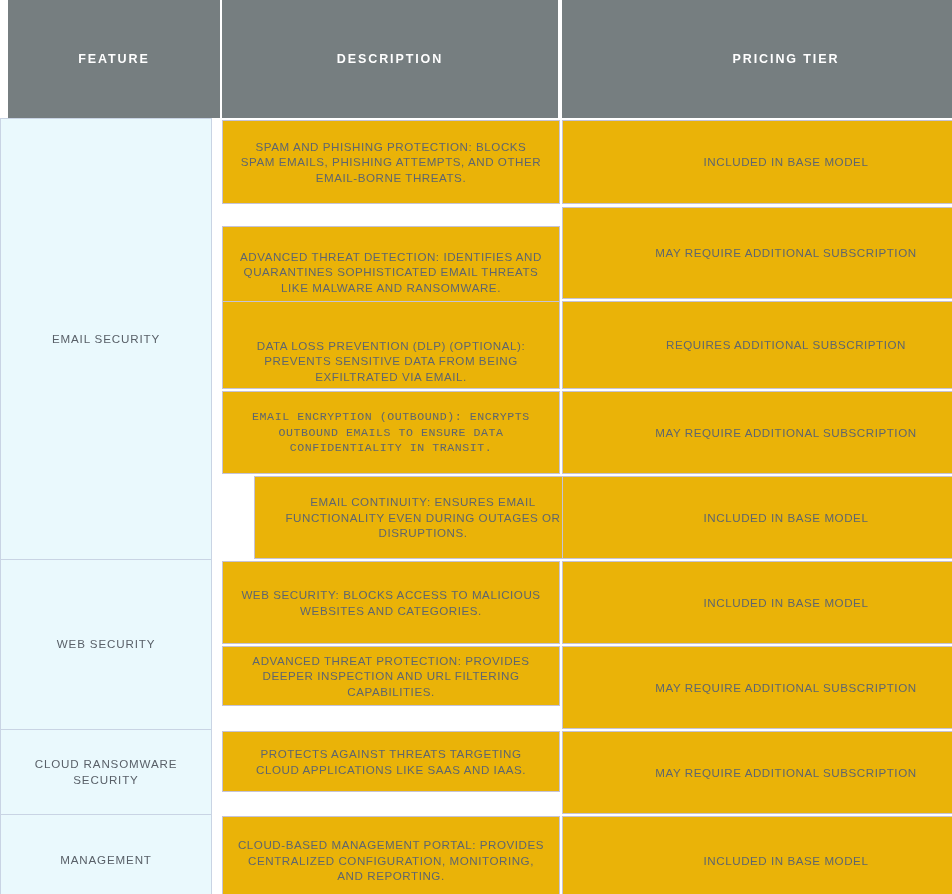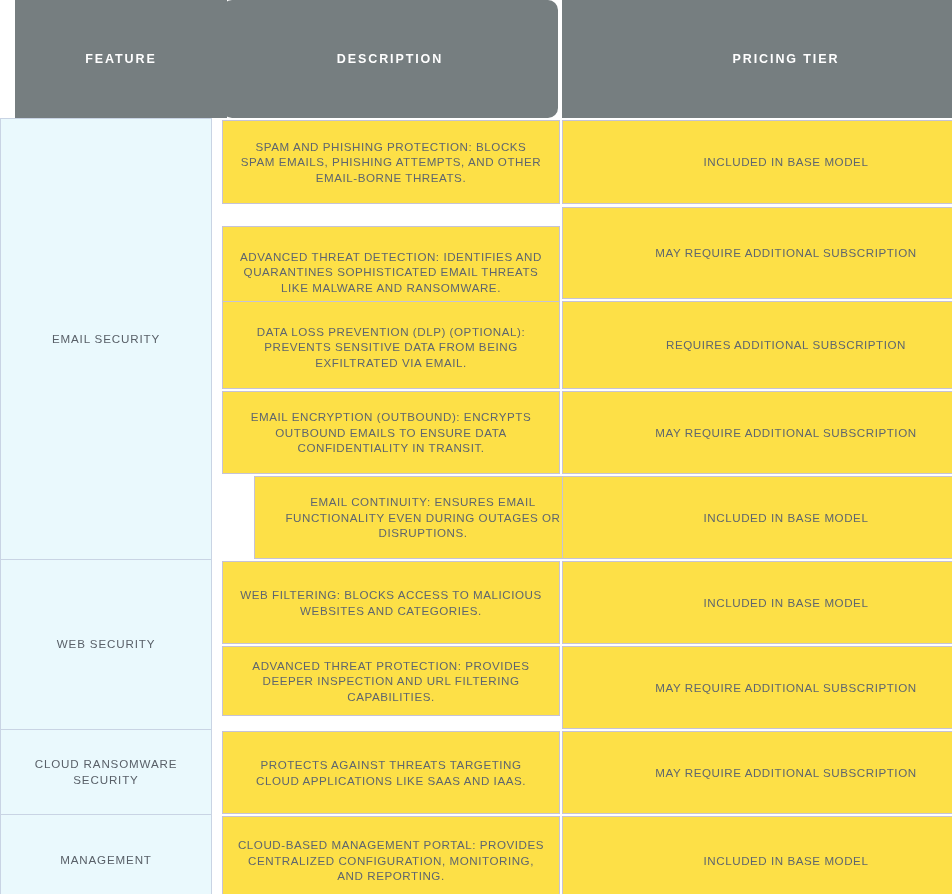--- a/index.html
+++ b/index.html
@@ -36,22 +36,22 @@
     display: flex;
     align-items: center;
     justify-content: center;
     color: #ffffff;
     font-size: 12.5px;
     font-weight: bold;
     letter-spacing: 1.9px;
     text-align: center;
     padding: 0 10px;
   }
-  .hcell.c1 { left: 15px;     width: 212px; }
-  .hcell.c2 { left: 222px; width: 336px; border-radius: 10px; }
+  .hcell.c1 { left: 8px;     width: 212px; }
+  .hcell.c2 { left: 222px; width: 336px; }
   .hcell.c3 { left: 562px; width: 448px; }
 
   
   .fcell {
     position: absolute;
     left: 0;
     width: 212px;
     background: #eaf9fd;
     border: 1px solid #c9d4e4;
     display: flex;
@@ -61,31 +61,31 @@
     color: #596068;
     font-size: 11.6px;
     letter-spacing: 0.85px;
     padding: 0 24px;
     line-height: 1.4;
   }
 
   
   .dcell, .pcell {
     position: absolute;
-    background: #fde047;
+    background: #eab308;
     border: 1px solid #c6c3d6;
     display: flex;
     align-items: center;
     justify-content: center;
     text-align: center;
     color: #5f666e;
     font-size: 11.6px;
     letter-spacing: 0.55px;
     line-height: 1.33;
-    padding: 18px 14px;
+    padding: 4px 14px;
   }
   .dcell { left: 222px; width: 338px; }
   .pcell { left: 562px; width: 448px; }
 
   .cell-text { display: block; width: 100%; }
 </style>
 </head>
 <body>
 
 <div class="table-wrap">
@@ -130,45 +130,45 @@
         </div>
         <div class="pcell" style="top: 207px; height: 92px;">
           <span class="cell-text">MAY REQUIRE ADDITIONAL SUBSCRIPTION</span>
         </div>
         <div class="dcell" style="top: 301px; height: 88px; align-items: flex-end;">
           <span class="cell-text">DATA LOSS PREVENTION (DLP) (OPTIONAL): PREVENTS SENSITIVE DATA FROM BEING EXFILTRATED VIA EMAIL.</span>
         </div>
         <div class="pcell" style="top: 301px; height: 88px;">
           <span class="cell-text">REQUIRES ADDITIONAL SUBSCRIPTION</span>
         </div>
-        <div class="dcell" style="top: 391px; height: 83px;">
+        <div class="dcell" style="top: 391px; height: 83px; font-family: Liberation Mono, monospace;">
           <span class="cell-text">EMAIL ENCRYPTION (OUTBOUND): ENCRYPTS OUTBOUND EMAILS TO ENSURE DATA CONFIDENTIALITY IN TRANSIT.</span>
         </div>
         <div class="pcell" style="top: 391px; height: 83px;">
           <span class="cell-text">MAY REQUIRE ADDITIONAL SUBSCRIPTION</span>
         </div>
         <div class="dcell" style="top: 476px; height: 83px; margin-left: 32px;">
           <span class="cell-text">EMAIL CONTINUITY: ENSURES EMAIL FUNCTIONALITY EVEN DURING OUTAGES OR DISRUPTIONS.</span>
         </div>
         <div class="pcell" style="top: 476px; height: 83px;">
           <span class="cell-text">INCLUDED IN BASE MODEL</span>
         </div>
         <div class="dcell" style="top: 561px; height: 83px;">
-          <span class="cell-text">WEB FILTERING: BLOCKS ACCESS TO MALICIOUS WEBSITES AND CATEGORIES.</span>
+          <span class="cell-text">WEB SECURITY: BLOCKS ACCESS TO MALICIOUS WEBSITES AND CATEGORIES.</span>
         </div>
         <div class="pcell" style="top: 561px; height: 83px;">
           <span class="cell-text">INCLUDED IN BASE MODEL</span>
         </div>
-        <div class="dcell" style="top: 646px; height: 70px;">
+        <div class="dcell" style="top: 646px; height: 60px;">
           <span class="cell-text">ADVANCED THREAT PROTECTION: PROVIDES DEEPER INSPECTION AND URL FILTERING CAPABILITIES.</span>
         </div>
         <div class="pcell" style="top: 646px; height: 83px;">
           <span class="cell-text">MAY REQUIRE ADDITIONAL SUBSCRIPTION</span>
         </div>
-        <div class="dcell" style="top: 731px; height: 83px;">
+        <div class="dcell" style="top: 731px; height: 61px;">
           <span class="cell-text">PROTECTS AGAINST THREATS TARGETING CLOUD APPLICATIONS LIKE SAAS AND IAAS.</span>
         </div>
         <div class="pcell" style="top: 731px; height: 83px;">
           <span class="cell-text">MAY REQUIRE ADDITIONAL SUBSCRIPTION</span>
         </div>
         <div class="dcell" style="top: 816px; height: 89px;">
           <span class="cell-text">CLOUD-BASED MANAGEMENT PORTAL: PROVIDES CENTRALIZED CONFIGURATION, MONITORING, AND REPORTING.</span>
         </div>
         <div class="pcell" style="top: 816px; height: 89px;">
           <span class="cell-text">INCLUDED IN BASE MODEL</span>

